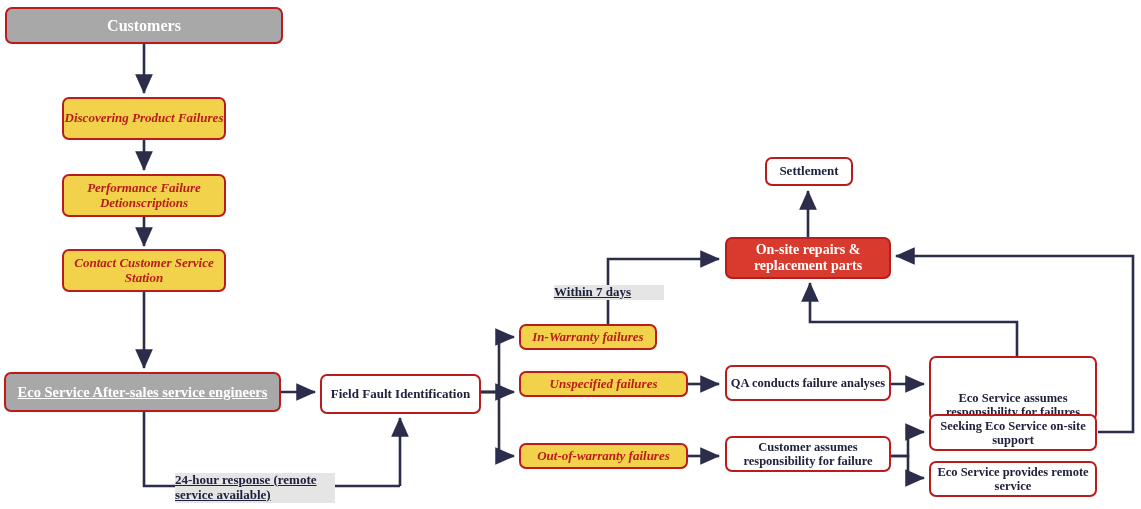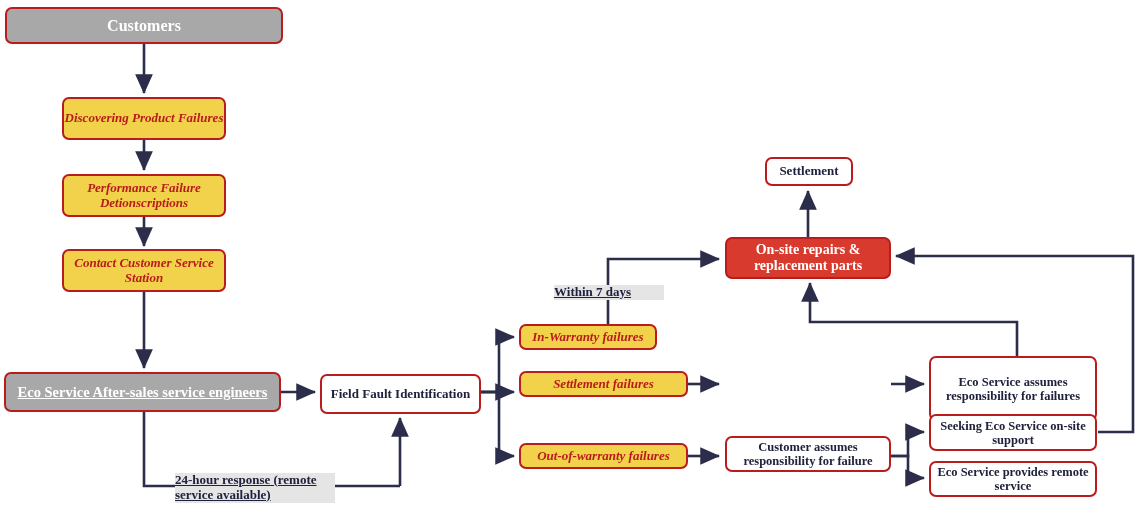--- a/index.html
+++ b/index.html
@@ -74,33 +74,36 @@
 
   <div class="node n-white" style="left:320px;top:374px;width:161px;height:40px;font-size:13px;">
     <span>Field Fault Identification</span>
   </div>
 
   <div class="node n-yellow" style="left:519px;top:324px;width:138px;height:26px;font-size:13px;">
     <span>In-Warranty failures</span>
   </div>
 
   <div class="node n-yellow" style="left:519px;top:371px;width:169px;height:26px;font-size:13px;">
-    <span>Settlement failures</span>
+    <span>Unspecified failures</span>
   </div>
 
   <div class="node n-yellow" style="left:519px;top:443px;width:169px;height:26px;font-size:13px;">
     <span>Out-of-warranty failures</span>
   </div>
 
+  <div class="node n-white" style="left:725px;top:365px;width:166px;height:36px;font-size:12.5px;">
+    <span>QA conducts failure analyses</span>
+  </div>
 
   <div class="node n-white" style="left:725px;top:436px;width:166px;height:36px;font-size:12.5px;">
     <span>Customer assumes responsibility for failure</span>
   </div>
 
-  <div class="node n-white" style="left:929px;top:356px;width:168px;height:65px;font-size:12.5px;">
+  <div class="node n-white" style="left:929px;top:356px;width:168px;height:65px;font-size:12.5px;align-items:flex-end;">
     <span>Eco Service assumes responsibility for failures</span>
   </div>
 
   <div class="node n-white" style="left:929px;top:414px;width:168px;height:37px;font-size:12.5px;">
     <span>Seeking Eco Service on-site support</span>
   </div>
 
   <div class="node n-white" style="left:929px;top:461px;width:168px;height:36px;font-size:12.5px;">
     <span>Eco Service provides remote service</span>
   </div>

